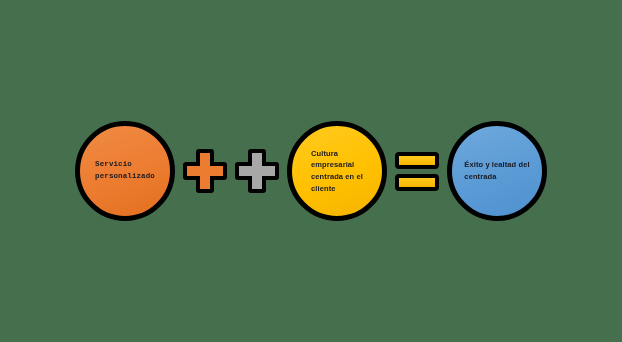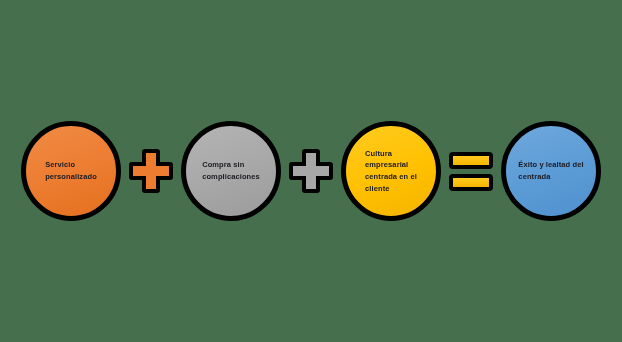--- a/index.html
+++ b/index.html
@@ -43,20 +43,21 @@
     line-height: 1.55;
     text-align: left;
     color: #1a1a22;
     letter-spacing: 0.1px;
     padding: 0 10px;
     white-space: pre-line;
     user-select: none;
   }
   .node.orange {
     background: linear-gradient(160deg, #f08b44 0%, #ec7c30 55%, #e4701f 100%);
+    font-family: Liberation Mono, monospace;
   }
   .node.gray {
     background: linear-gradient(160deg, #b4b4b4 0%, #a7a7a7 55%, #9b9b9b 100%);
   }
   .node.yellow {
     background: linear-gradient(160deg, #ffcb1f 0%, #ffc000 55%, #f5b400 100%);
   }
   .node.blue {
     background: linear-gradient(160deg, #6fa8dd 0%, #5b9bd5 55%, #4f91cf 100%);
   }
@@ -142,24 +143,20 @@
 personalizado</span>
   </div>
 
   <div class="op-plus orange">
     <span class="bar h"></span>
     <span class="bar v"></span>
     <span class="fill h"></span>
     <span class="fill v"></span>
   </div>
 
-  <div class="node gray">
-    <span class="node-label">Compra sin
-complicaciones</span>
-  </div>
 
   <div class="op-plus gray">
     <span class="bar h"></span>
     <span class="bar v"></span>
     <span class="fill h"></span>
     <span class="fill v"></span>
   </div>
 
   <div class="node yellow">
     <span class="node-label">Cultura

